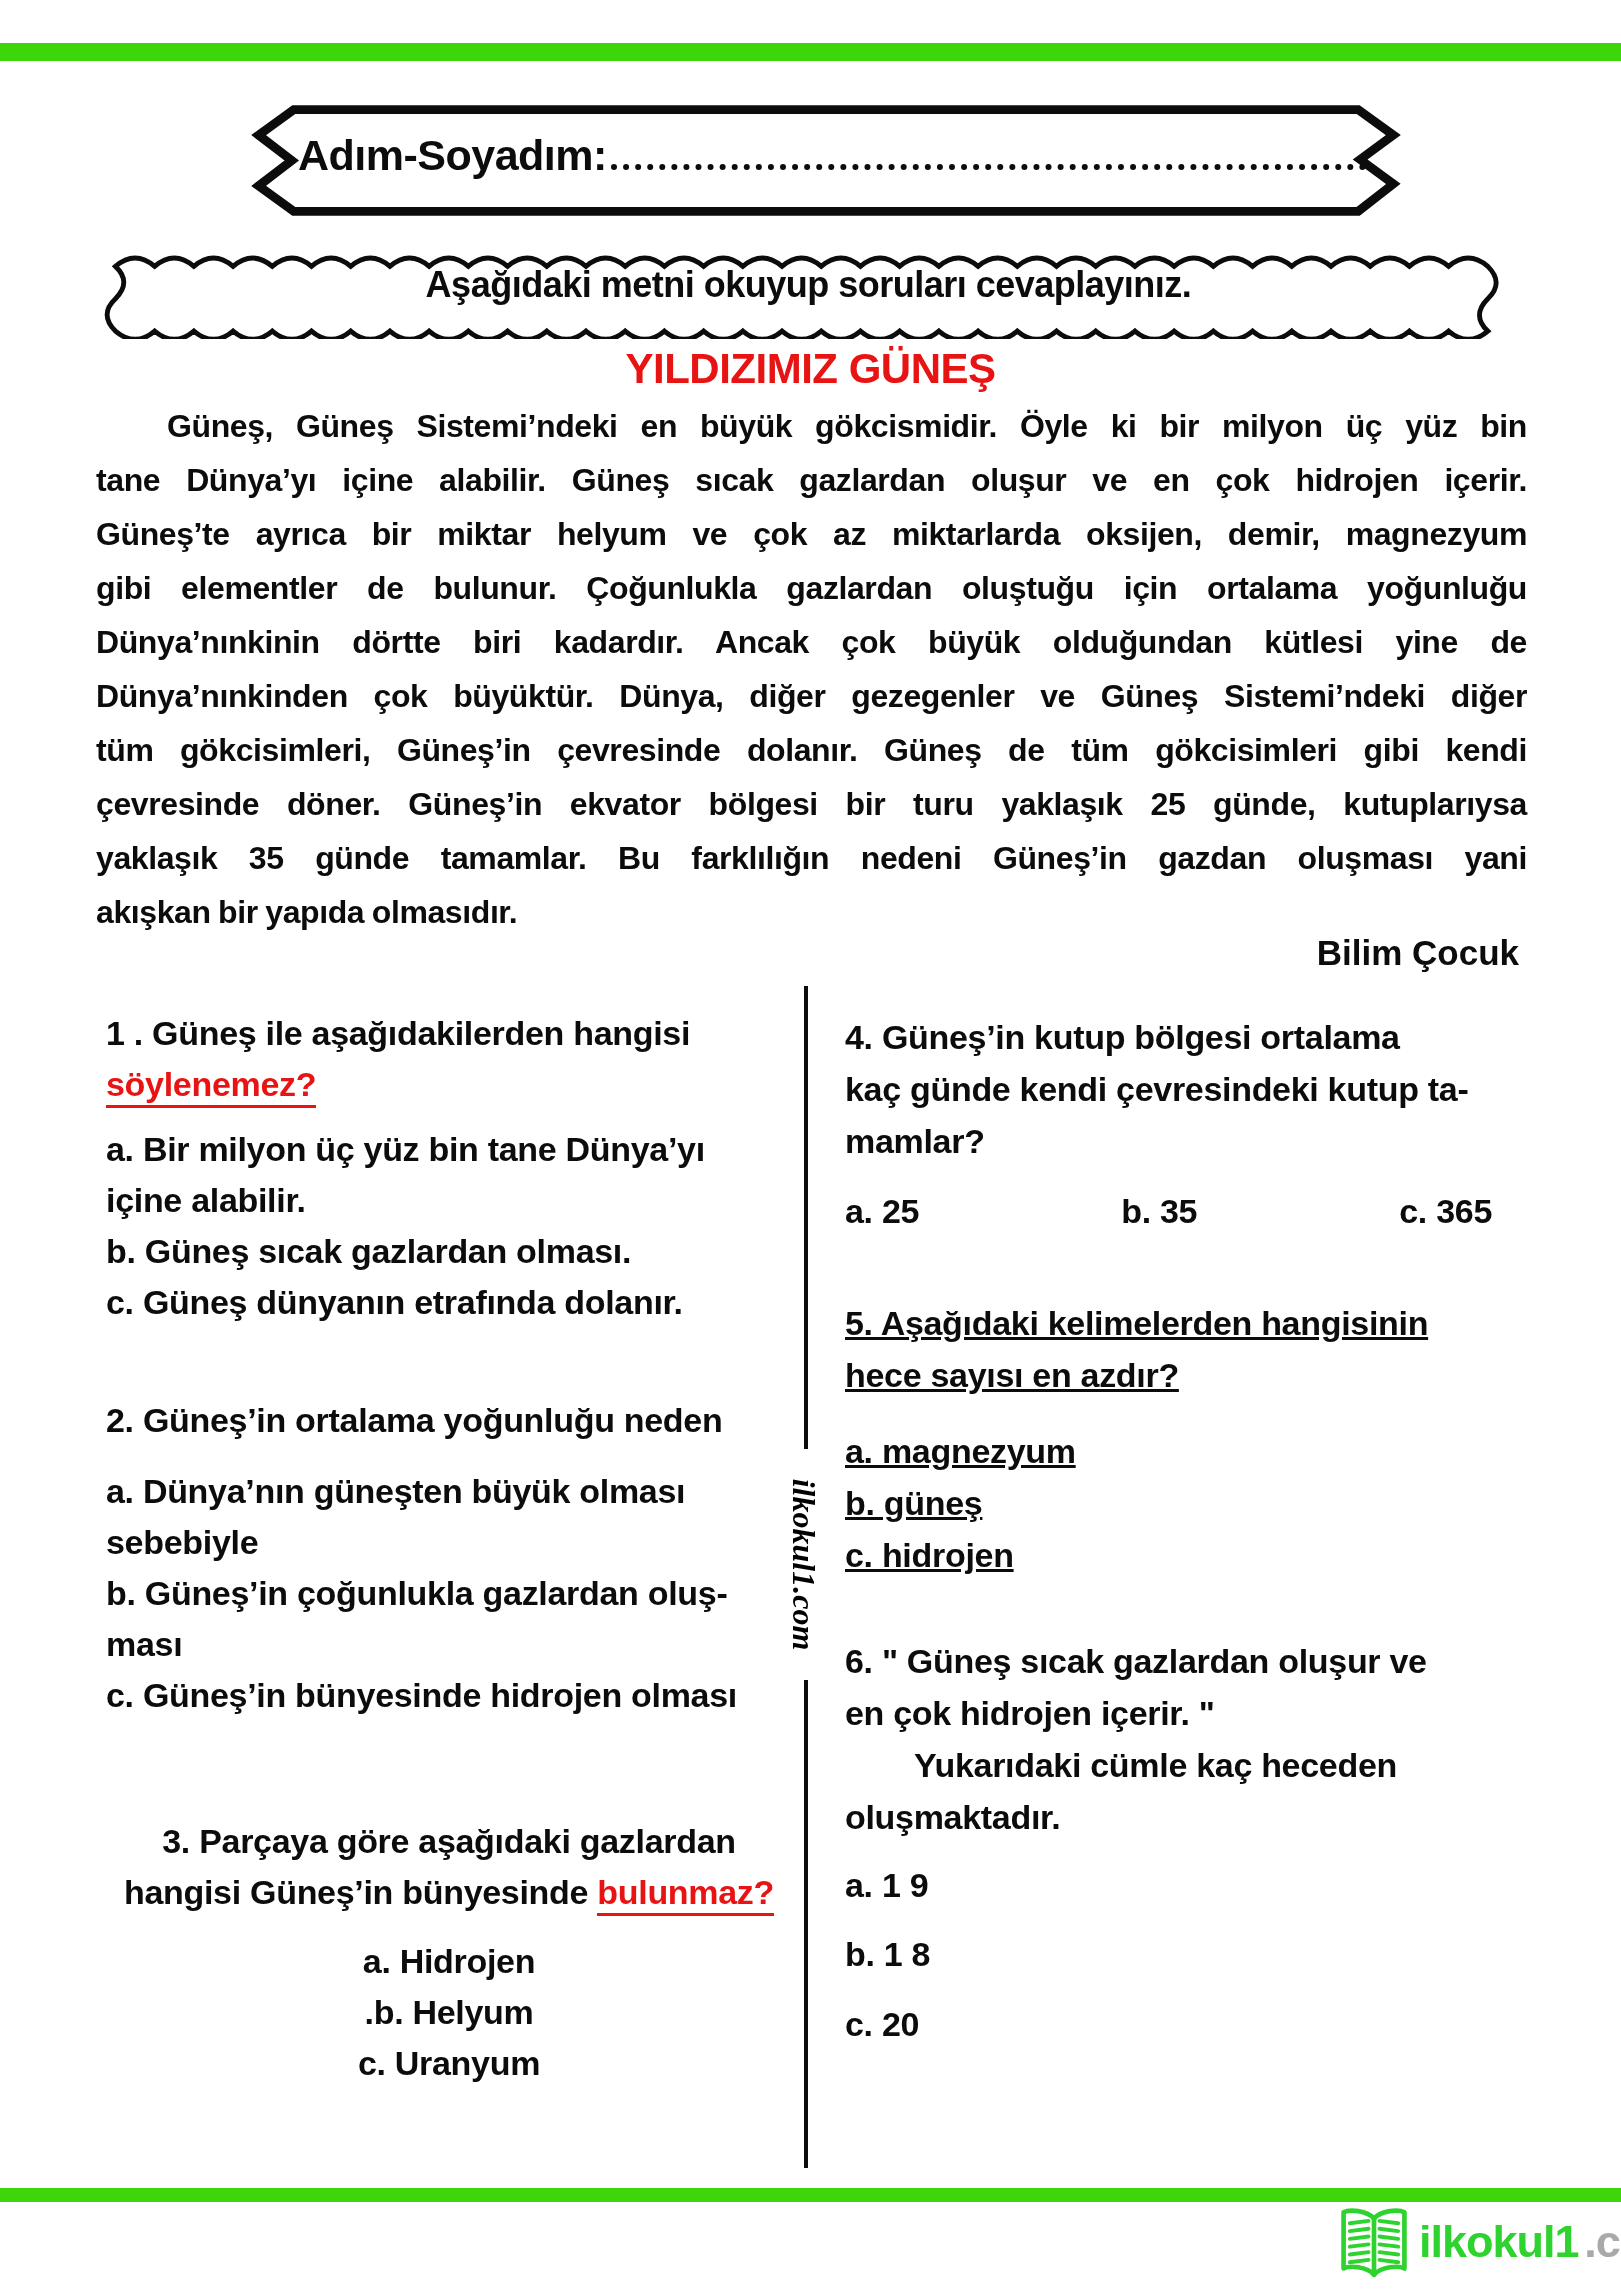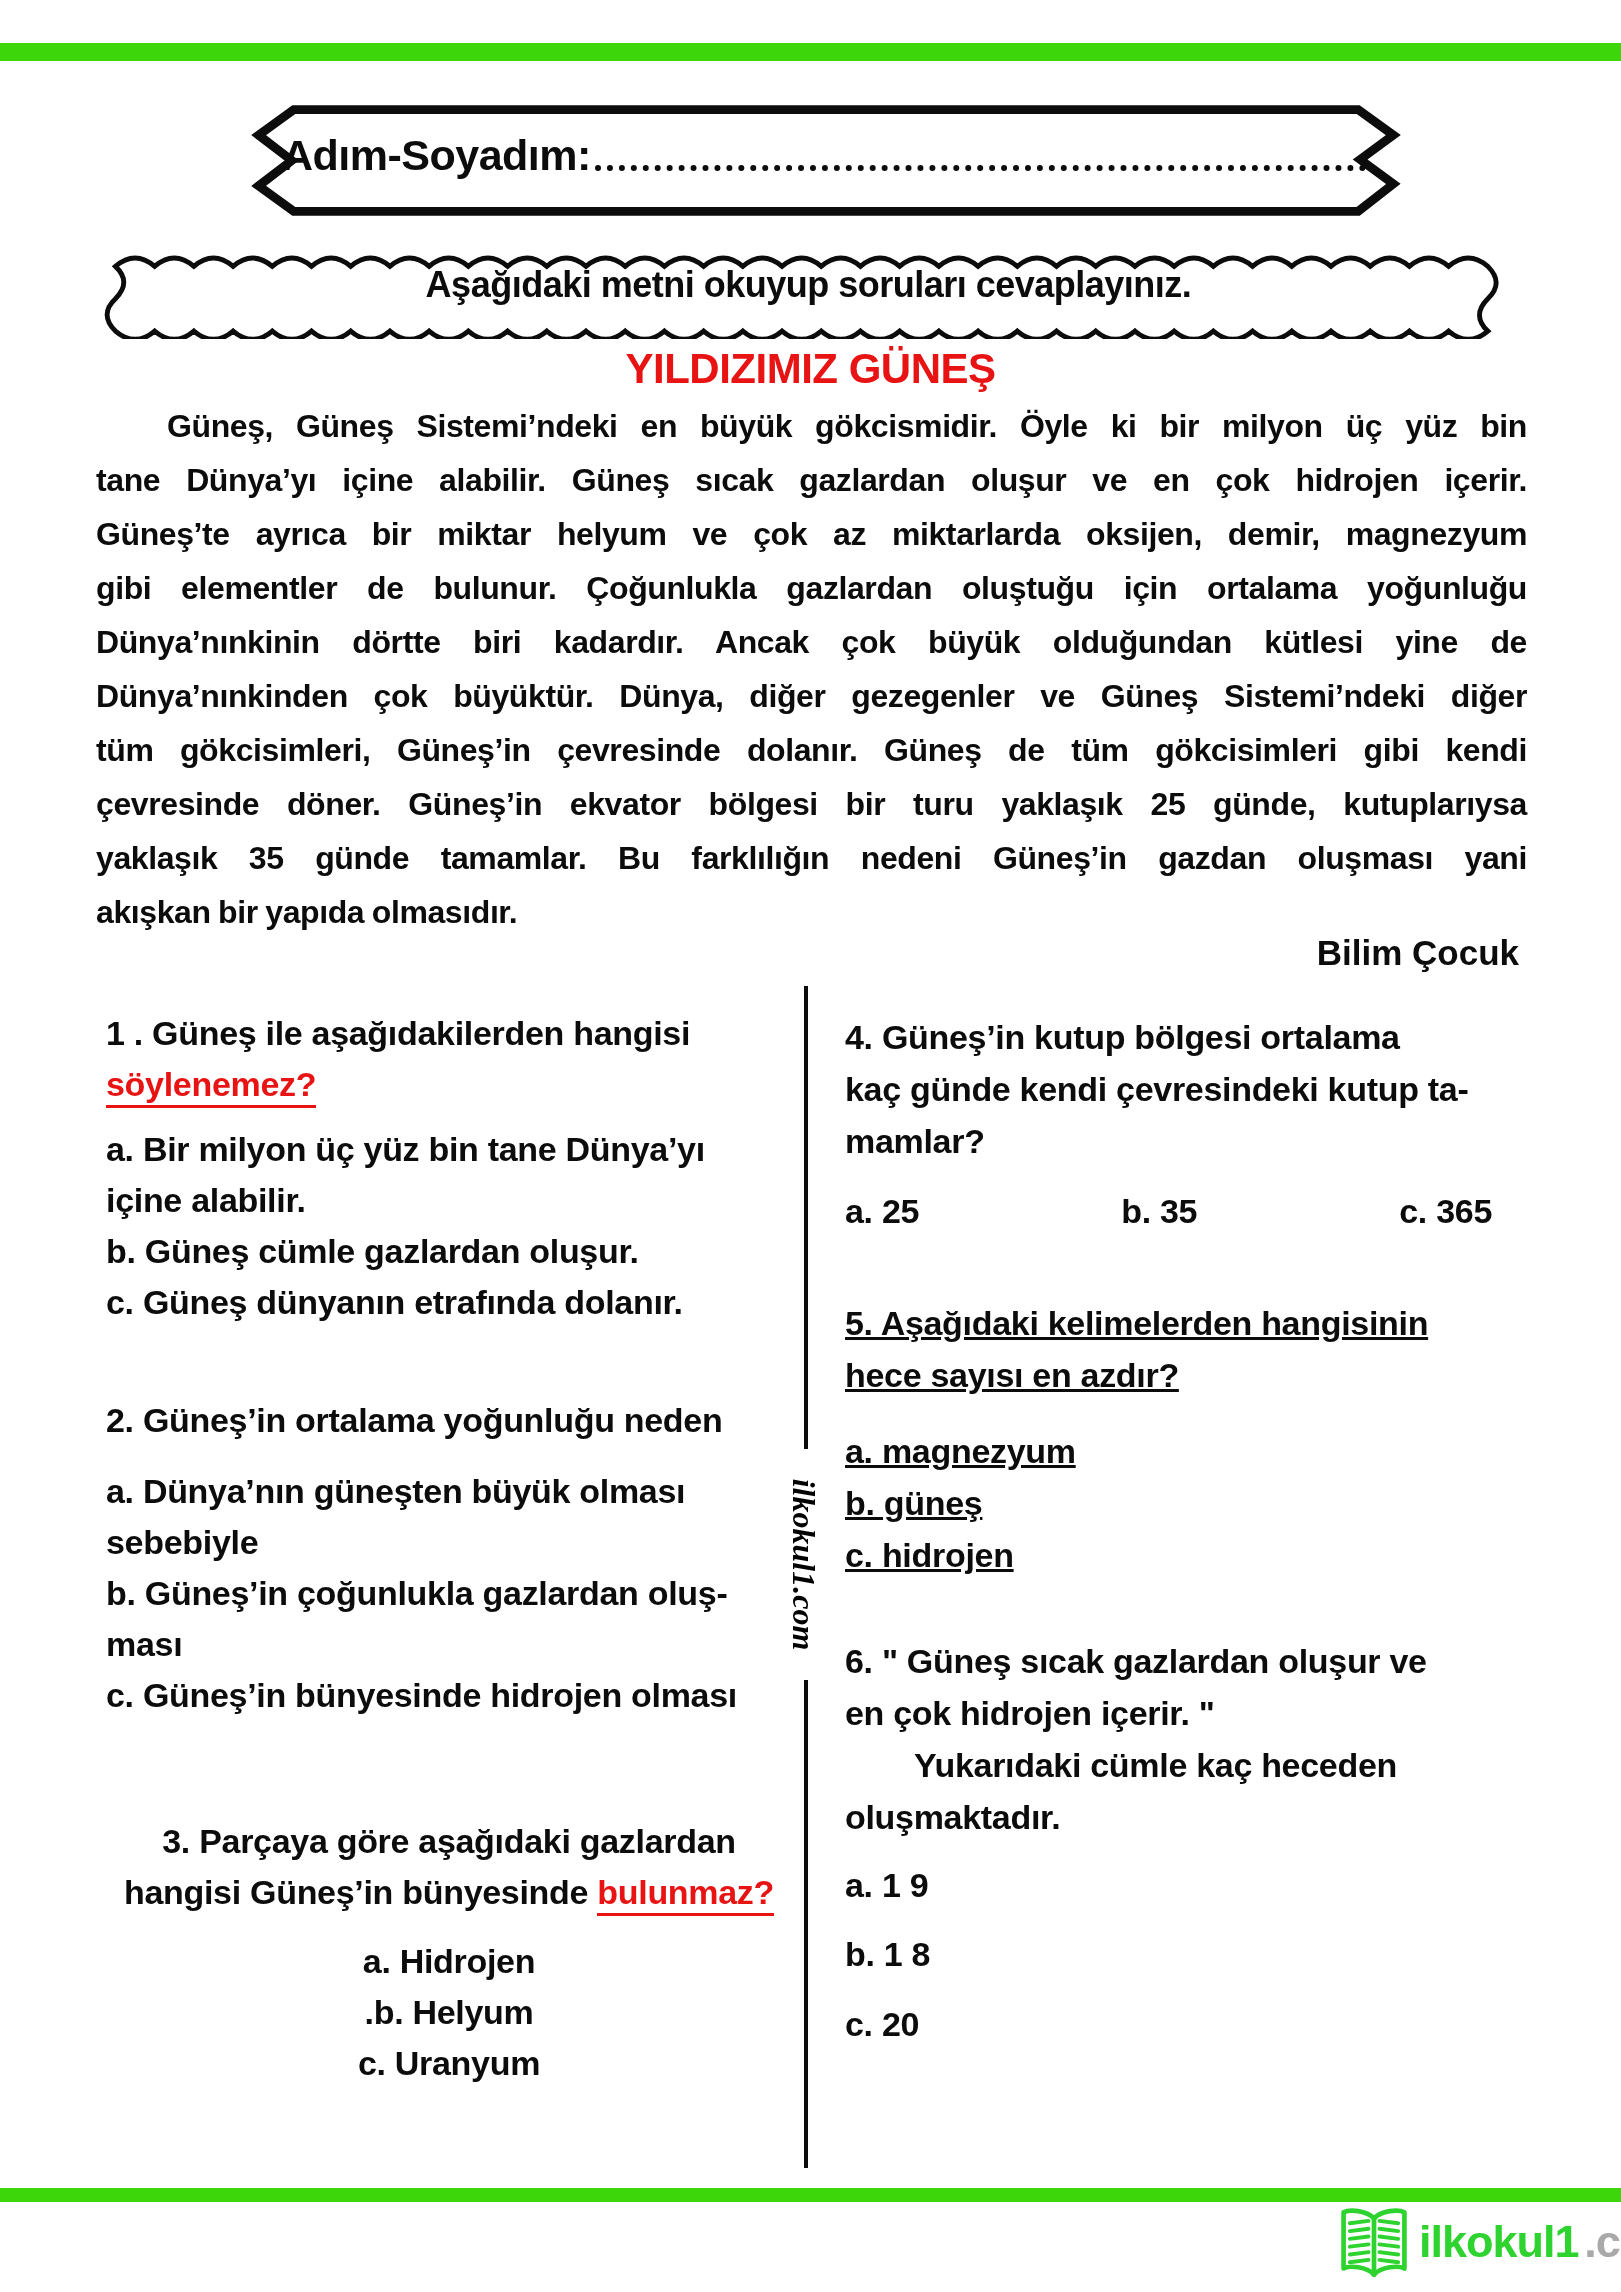--- a/index.html
+++ b/index.html
@@ -9,21 +9,21 @@
   body{background:#ffffff;font-family:"Liberation Sans",sans-serif;color:var(--ink);}
   .page{position:relative;width:1621px;height:2293px;background:#fff;overflow:hidden;}
 
   .bar{position:absolute;left:0;width:1621px;background:var(--green);}
   .bar.top{top:43px;height:17.6px;}
   .bar.bottom{top:2188px;height:13.7px;}
 
   
   .name-banner{position:absolute;left:221px;top:98px;width:1208px;height:125px;}
   .name-banner svg{position:absolute;left:0;top:0;}
-  .name-row{position:absolute;left:61px;right:63px;top:33px;display:flex;align-items:center;}
+  .name-row{position:absolute;left:77px;right:63px;top:33px;display:flex;align-items:flex-start;}
   .name-label{font-size:43px;font-weight:700;letter-spacing:-0.5px;white-space:nowrap;}
   .dotted-line{flex:1;margin-left:3.9px;margin-bottom:8.8px;border-bottom:6.9px dotted var(--ink);height:39px;}
 
   
   .instruction-box{position:absolute;left:88px;top:231px;width:1441px;height:108px;}
   .instruction-box svg{position:absolute;left:0;top:0;}
   .instruction-text{position:absolute;left:0;top:0;width:100%;height:100%;
     display:flex;align-items:center;justify-content:center;
     font-size:36px;font-weight:700;letter-spacing:-0.5px;}
 
@@ -120,21 +120,21 @@
   <div class="watermark-wrap">
     <span class="watermark">ilkokul1.com</span>
   </div>
 
   <div class="q" style="left:106px;top:1008px;">
     <div class="qline">1 . Güneş ile aşağıdakilerden hangisi</div>
     <div class="qline"><span class="red">söylenemez?</span></div>
     <div class="gap14"></div>
     <div class="qline">a. Bir milyon üç yüz bin tane Dünya’yı</div>
     <div class="qline">içine alabilir.</div>
-    <div class="qline">b. Güneş cümle gazlardan oluşur.</div>
+    <div class="qline">b. Güneş sıcak gazlardan olması.</div>
     <div class="qline">c. Güneş dünyanın etrafında dolanır.</div>
   </div>
 
   <div class="q" style="left:106px;top:1395px;">
     <div class="qline">2. Güneş’in ortalama yoğunluğu neden</div>
     <div class="gap20"></div>
     <div class="qline">a. Dünya’nın güneşten büyük olması</div>
     <div class="qline">sebebiyle</div>
     <div class="qline">b. Güneş’in çoğunlukla gazlardan oluş-</div>
     <div class="qline">ması</div>

